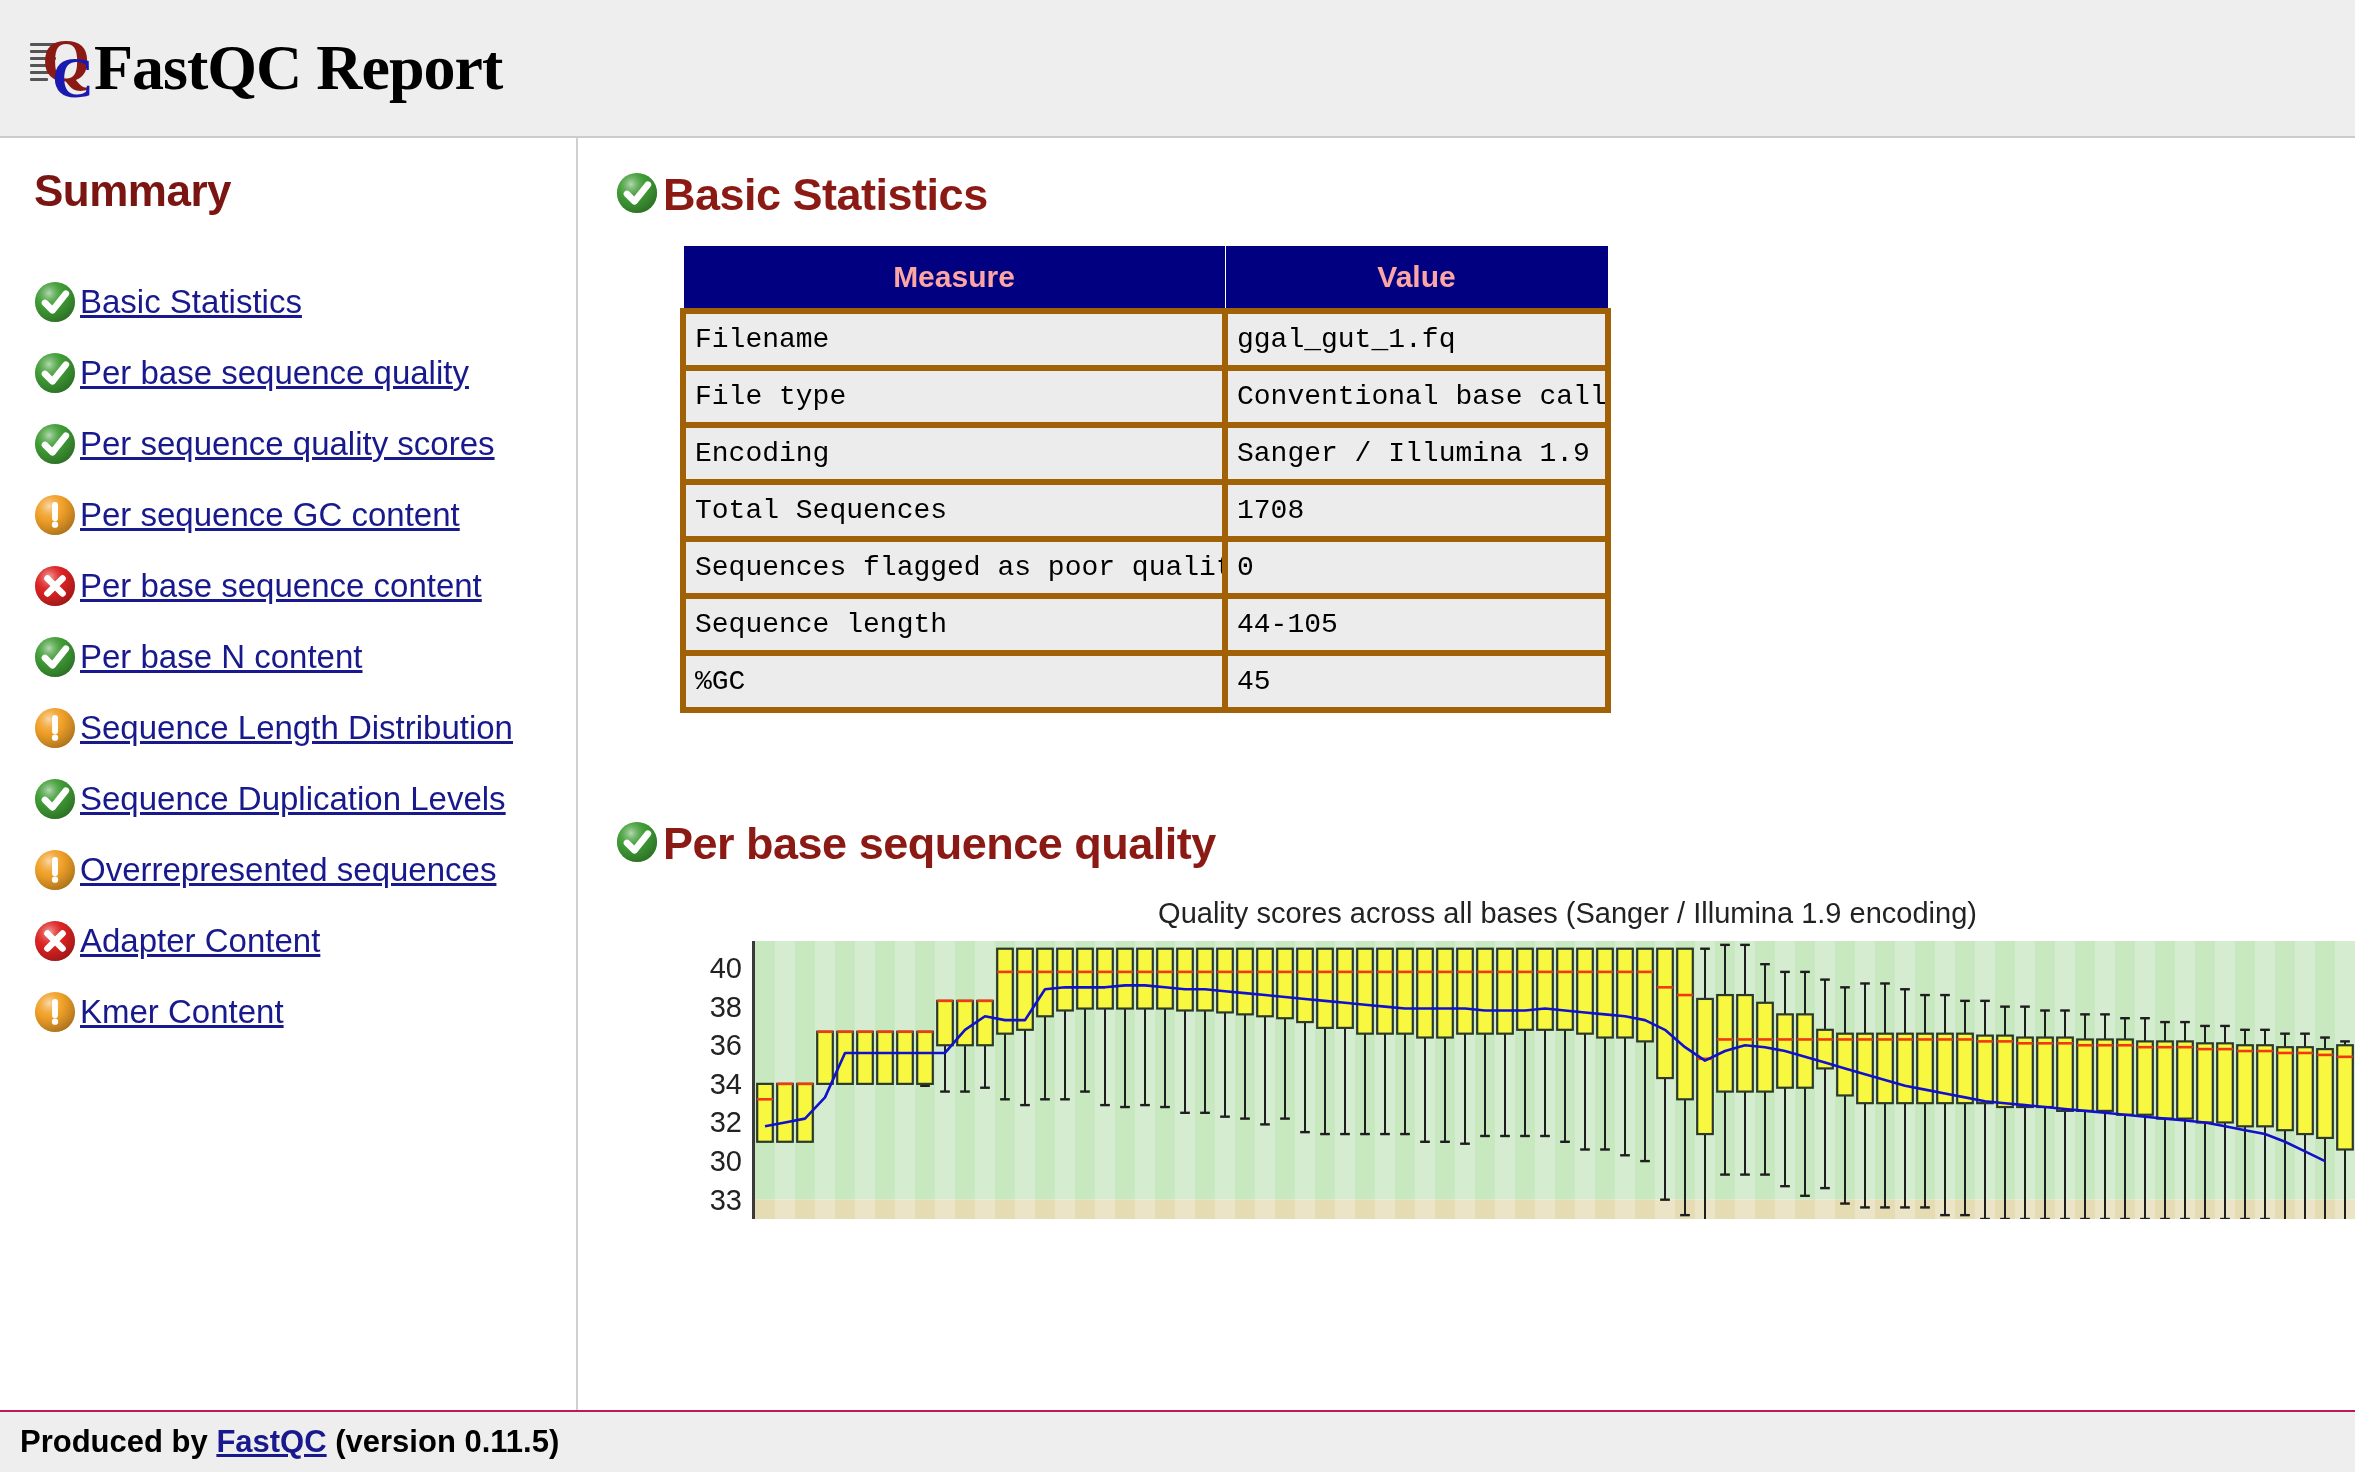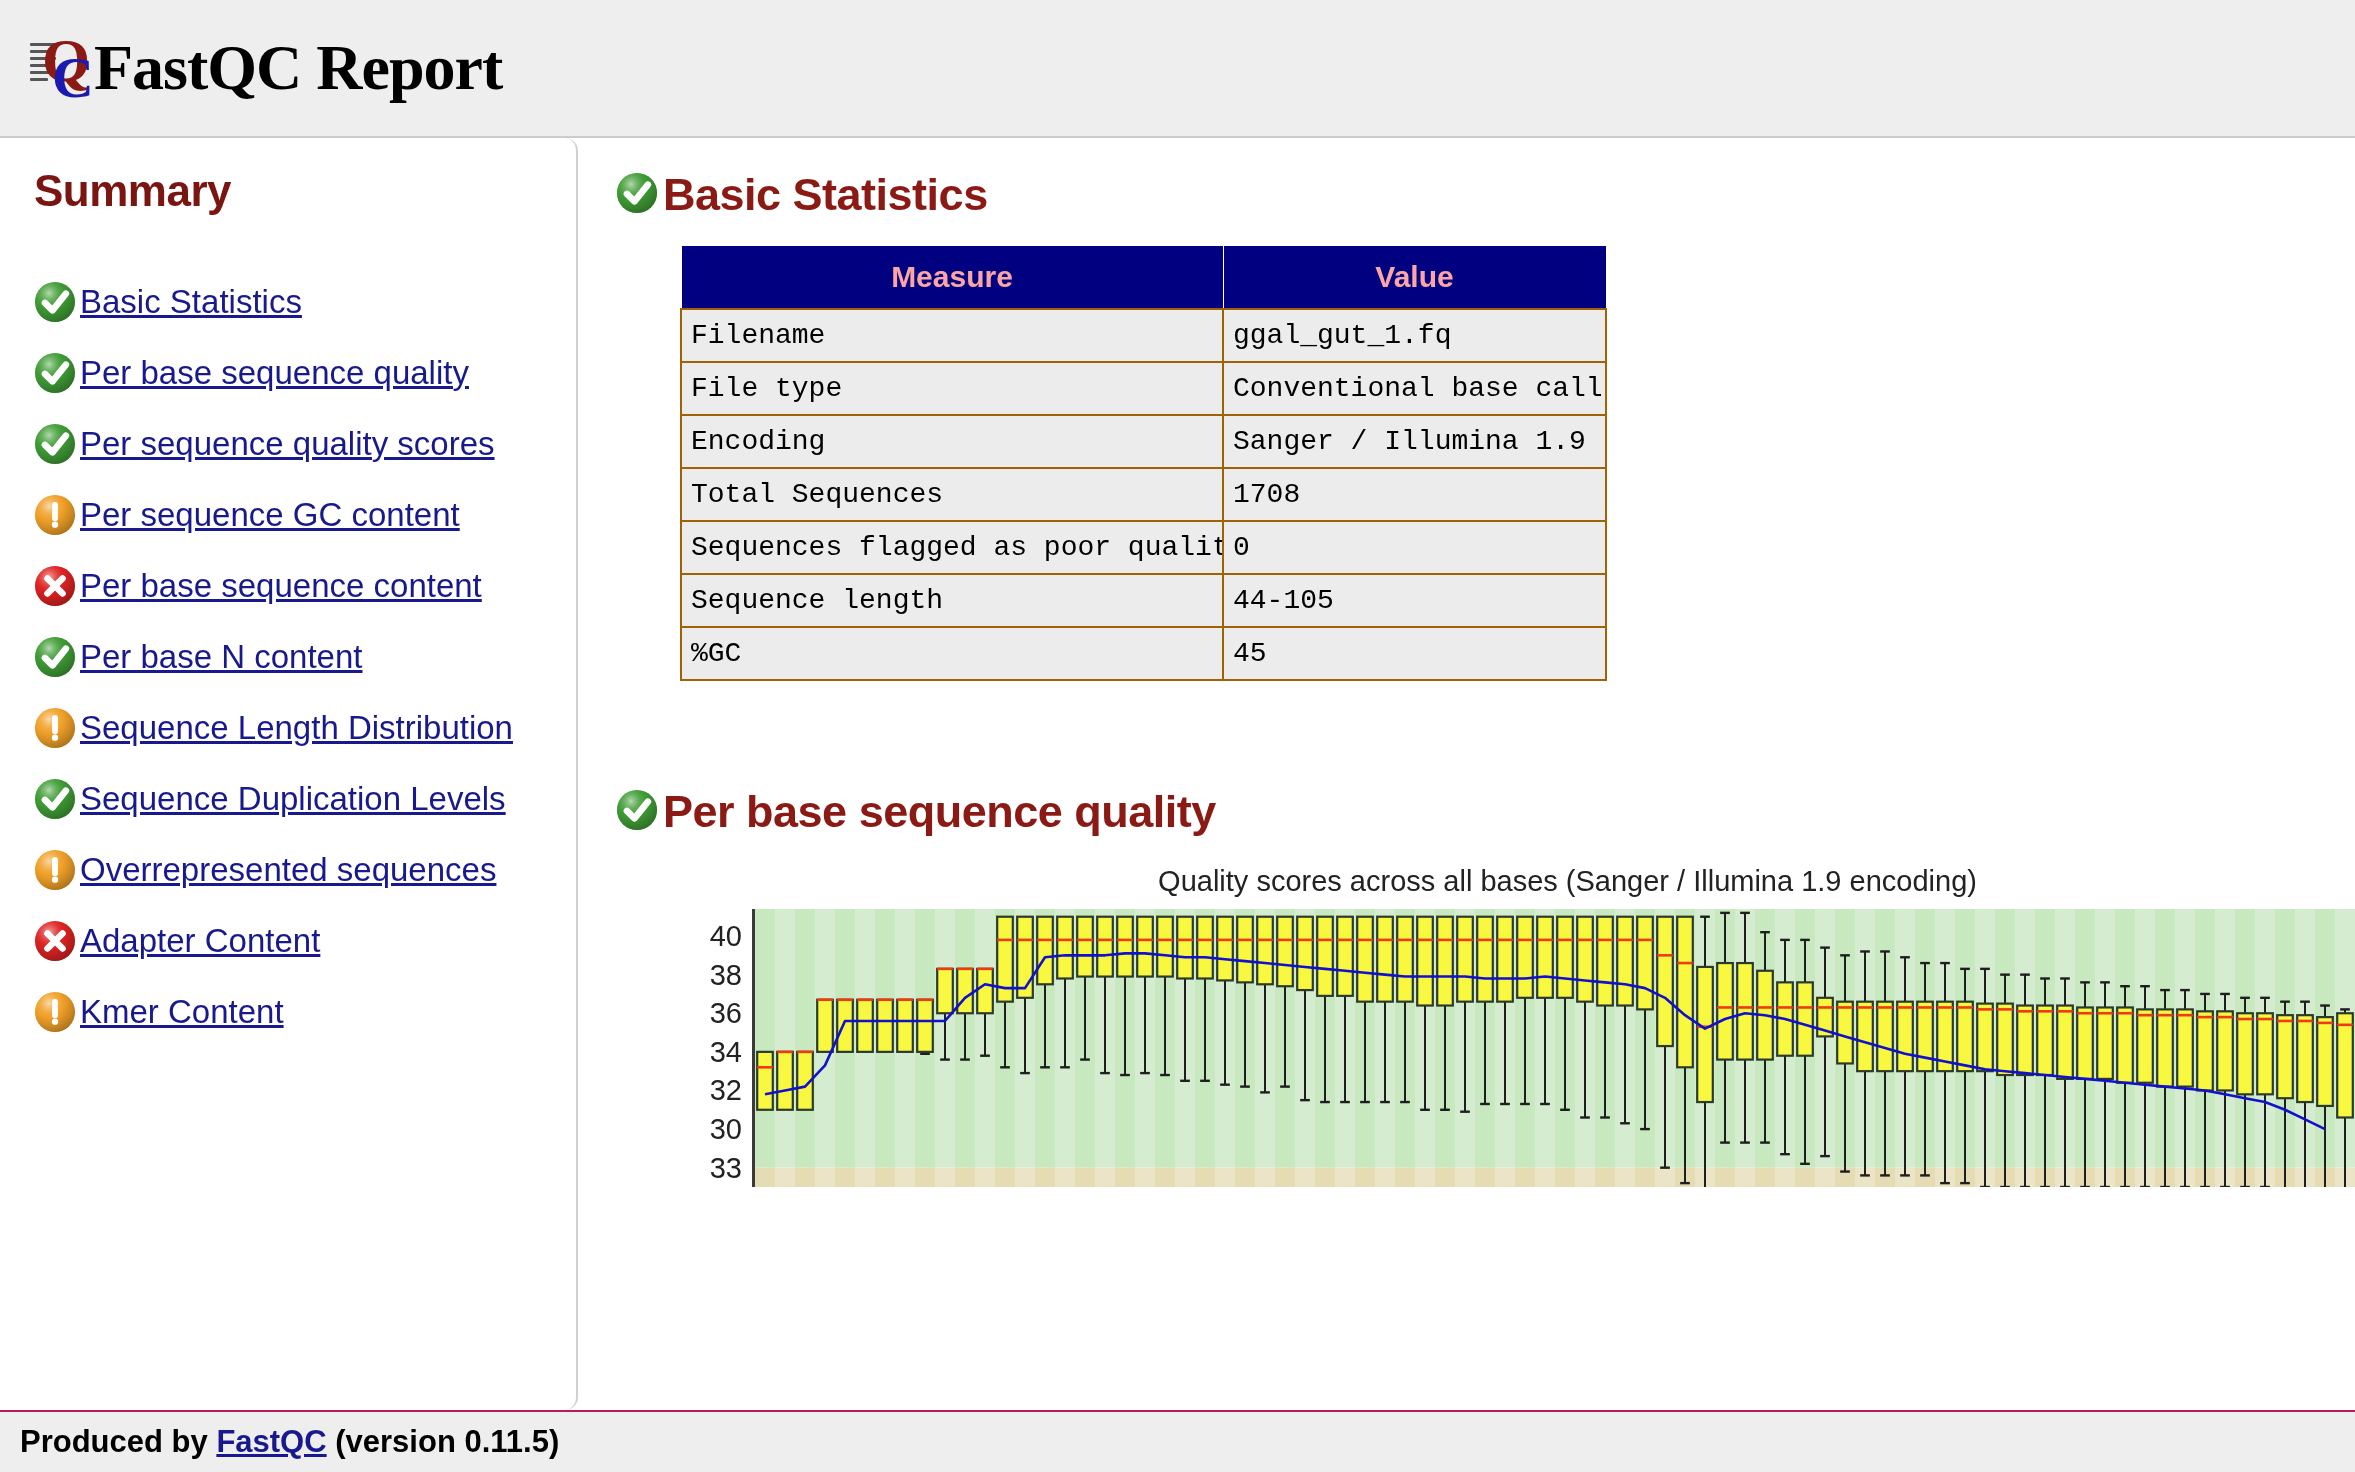--- a/index.html
+++ b/index.html
@@ -84,21 +84,20 @@
     left: 0; top: 138px;
     width: 2355px;
     height: 1272px;
   }
   #sidebar {
     position: absolute;
     left: 0; top: 0;
     width: 578px; height: 1272px;
     background: #ffffff;
     border-right: 2px solid #d0d0d0;
-    border-radius: 13px;
   }
   #sidebar h2 {
     margin: 28px 0 0 34px;
     font-size: 44px;
     font-weight: bold;
     color: #7a1512;
     letter-spacing: -0.5px;
   }
   #summary-list {
     margin-top: 50px;
@@ -167,21 +166,21 @@
     padding: 14px 0;
     text-align: center;
     border: 1px solid #ffffff;
   }
   table#basic-stats td {
     background: #ececec;
     color: #000000;
     font-family: "Liberation Mono", monospace;
     font-size: 28px;
     padding: 10px 10px 10px 9px;
-    border: 2px solid #a16207;
+    border: 6px solid #a16207;
     white-space: nowrap;
     overflow: hidden;
   }
   table#basic-stats col.c1 { width: 542px; }
   table#basic-stats col.c2 { width: 383px; }
 
   
   #pbsq { margin-top: 106px; }
   #chart-wrap {
     position: relative;

